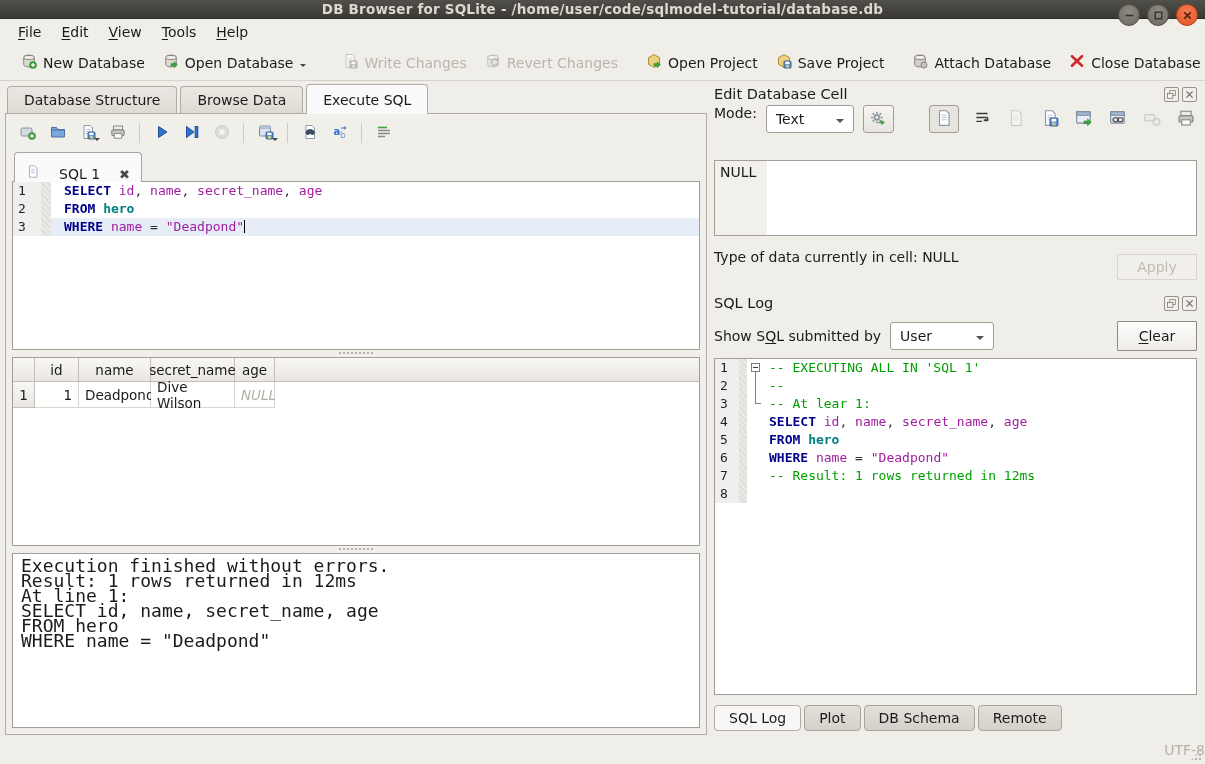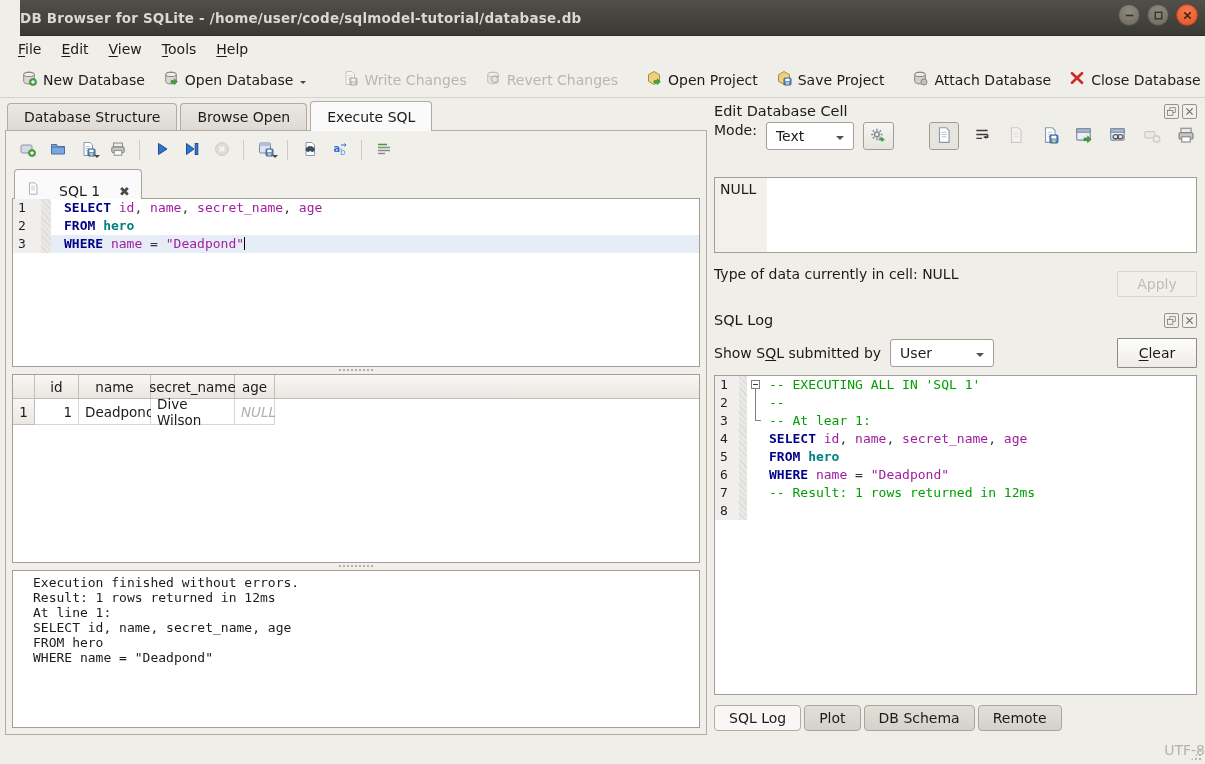--- a/index.html
+++ b/index.html
@@ -1,21 +1,21 @@
 <!DOCTYPE html>
 <html><head>
 <meta charset="utf-8">
 <style>
   * { margin:0; padding:0; box-sizing:border-box; }
   html,body { width:1205px; height:764px; overflow:hidden; }
   body { font-family:"DejaVu Sans","Liberation Sans",sans-serif; font-size:14px; color:#1b1b1b; background:#f0eee9; }
   .window { position:relative; width:1205px; height:764px; background:#f0eee9; display:flex; flex-direction:column; }
 
   
-  .titlebar { height:36px; flex:none; background:linear-gradient(#514f4a,#3a3934); border-bottom:1px solid #2c2b27; display:flex; align-items:center; justify-content:flex-start; position:relative;margin-left:20px; }
+  .titlebar { height:19px; flex:none; background:linear-gradient(#514f4a,#3a3934); border-bottom:1px solid #2c2b27; display:flex; align-items:center; justify-content:center; position:relative; }
   .titlebar .title { color:#dcd8d0; font-weight:bold; font-size:13.5px; letter-spacing:.2px; }
   .win-controls { position:absolute; right:7px; top:4px; display:flex; gap:7px; }
   .win-btn { width:22px; height:22px; border-radius:50%; background:radial-gradient(circle at 50% 32%,#908b81,#6c685f); border:1px solid #524f48; display:flex; align-items:center; justify-content:center; }
   .win-btn.close { background:radial-gradient(circle at 50% 32%,#f37a52,#e35426); border-color:#b3421b; }
 
   
   .menubar { height:26px; flex:none; display:flex; align-items:center; padding-left:8px; }
   .menu-item { padding:3px 10px; border-radius:2px; }
   u { text-decoration:underline; text-underline-offset:2px; }
 
@@ -78,21 +78,21 @@
   .results { height:189px; flex:none; border:1px solid #a29d96; background:#fff; font-size:13.5px; overflow:hidden; }
   .rt-header { display:flex; height:24px; }
   .rt-h { background:linear-gradient(#f8f7f5,#eae7e2); border-bottom:1px solid #c3bfb8; border-right:1px solid #c3bfb8; display:flex; align-items:center; justify-content:center; }
   .rt-h.filler { flex:1; border-right:none; }
   .rt-row { display:flex; height:26px; }
   .rt-rowhdr { width:22px; flex:none; background:linear-gradient(#f8f7f5,#eae7e2); border-right:1px solid #c3bfb8; border-bottom:1px solid #c3bfb8; display:flex; align-items:center; justify-content:center; }
   .rt-cell { border-right:1px solid #d8d4ce; border-bottom:1px solid #d8d4ce; padding:0 6px; display:flex; align-items:center; background:#fff; }
   .rt-cell.num { justify-content:flex-end; }
   .rt-cell.null { color:#b4afa9; font-style:italic; }
 
-  .exec-status { flex:1; border:1px solid #a29d96; background:#fff; font-family:"DejaVu Sans Mono","Liberation Mono",monospace; font-size:13px; line-height:15px; padding:4px 20px; white-space:pre; overflow:hidden; }
+  .exec-status { flex:1; border:1px solid #a29d96; background:#fff; font-family:"DejaVu Sans Mono","Liberation Mono",monospace; font-size:18px; line-height:15px; padding:4px 8px; white-space:pre; overflow:hidden; }
 
   
   .right-pane { flex:1; min-width:0; padding:2px 8px 0 7px; display:flex; flex-direction:column; }
   .dock-header { height:22px; flex:none; display:flex; align-items:center; justify-content:space-between; font-size:14.5px; }
   .dock-btns { display:flex; gap:3px; }
   .dock-btn { width:15px; height:15px; border:1px solid #97928b; background:#f1efe9; border-radius:2px; display:flex; align-items:center; justify-content:center; }
 
   .mode-row { height:42px; flex:none; display:flex; align-items:flex-start; gap:9px; }
   .combo { height:28px; background:#fff; border:1px solid #a29d96; border-radius:3px; display:flex; align-items:center; justify-content:space-between; padding:0 9px; gap:0; }
   .sel-arrow { width:0; height:0; border:4px solid transparent; border-top-color:#55524c; margin-top:7px; }
@@ -229,21 +229,21 @@
           </svg></span>
         <span>Close Database</span>
       </span>
     </div>
 
   <div class="main">
 
     <div class="left-pane">
       <div class="main-tabs" id="main-tabs">
           <span class="mtab">Database Structure</span>
-          <span class="mtab">Browse Open</span>
+          <span class="mtab">Browse Data</span>
           <span class="mtab active">Execute SQL</span>
         </div>
       <div class="tab-frame">
         <div class="sql-toolbar" id="sql-toolbar">
             <span class="icon-btn">
               <span><svg width="16" height="16" viewBox="0 0 16 16">
                   <rect x="1" y="4" width="11" height="8" rx="1.5" fill="#d4dae3" stroke="#8a93a3"></rect>
                   <circle cx="12" cy="12" r="3.6" fill="#44a340" stroke="#2d7c2d" stroke-width=".5"></circle>
                   <path d="M12 10.2v3.6M10.2 12h3.6" stroke="#fff" stroke-width="1.3"></path>
                 </svg></span>

